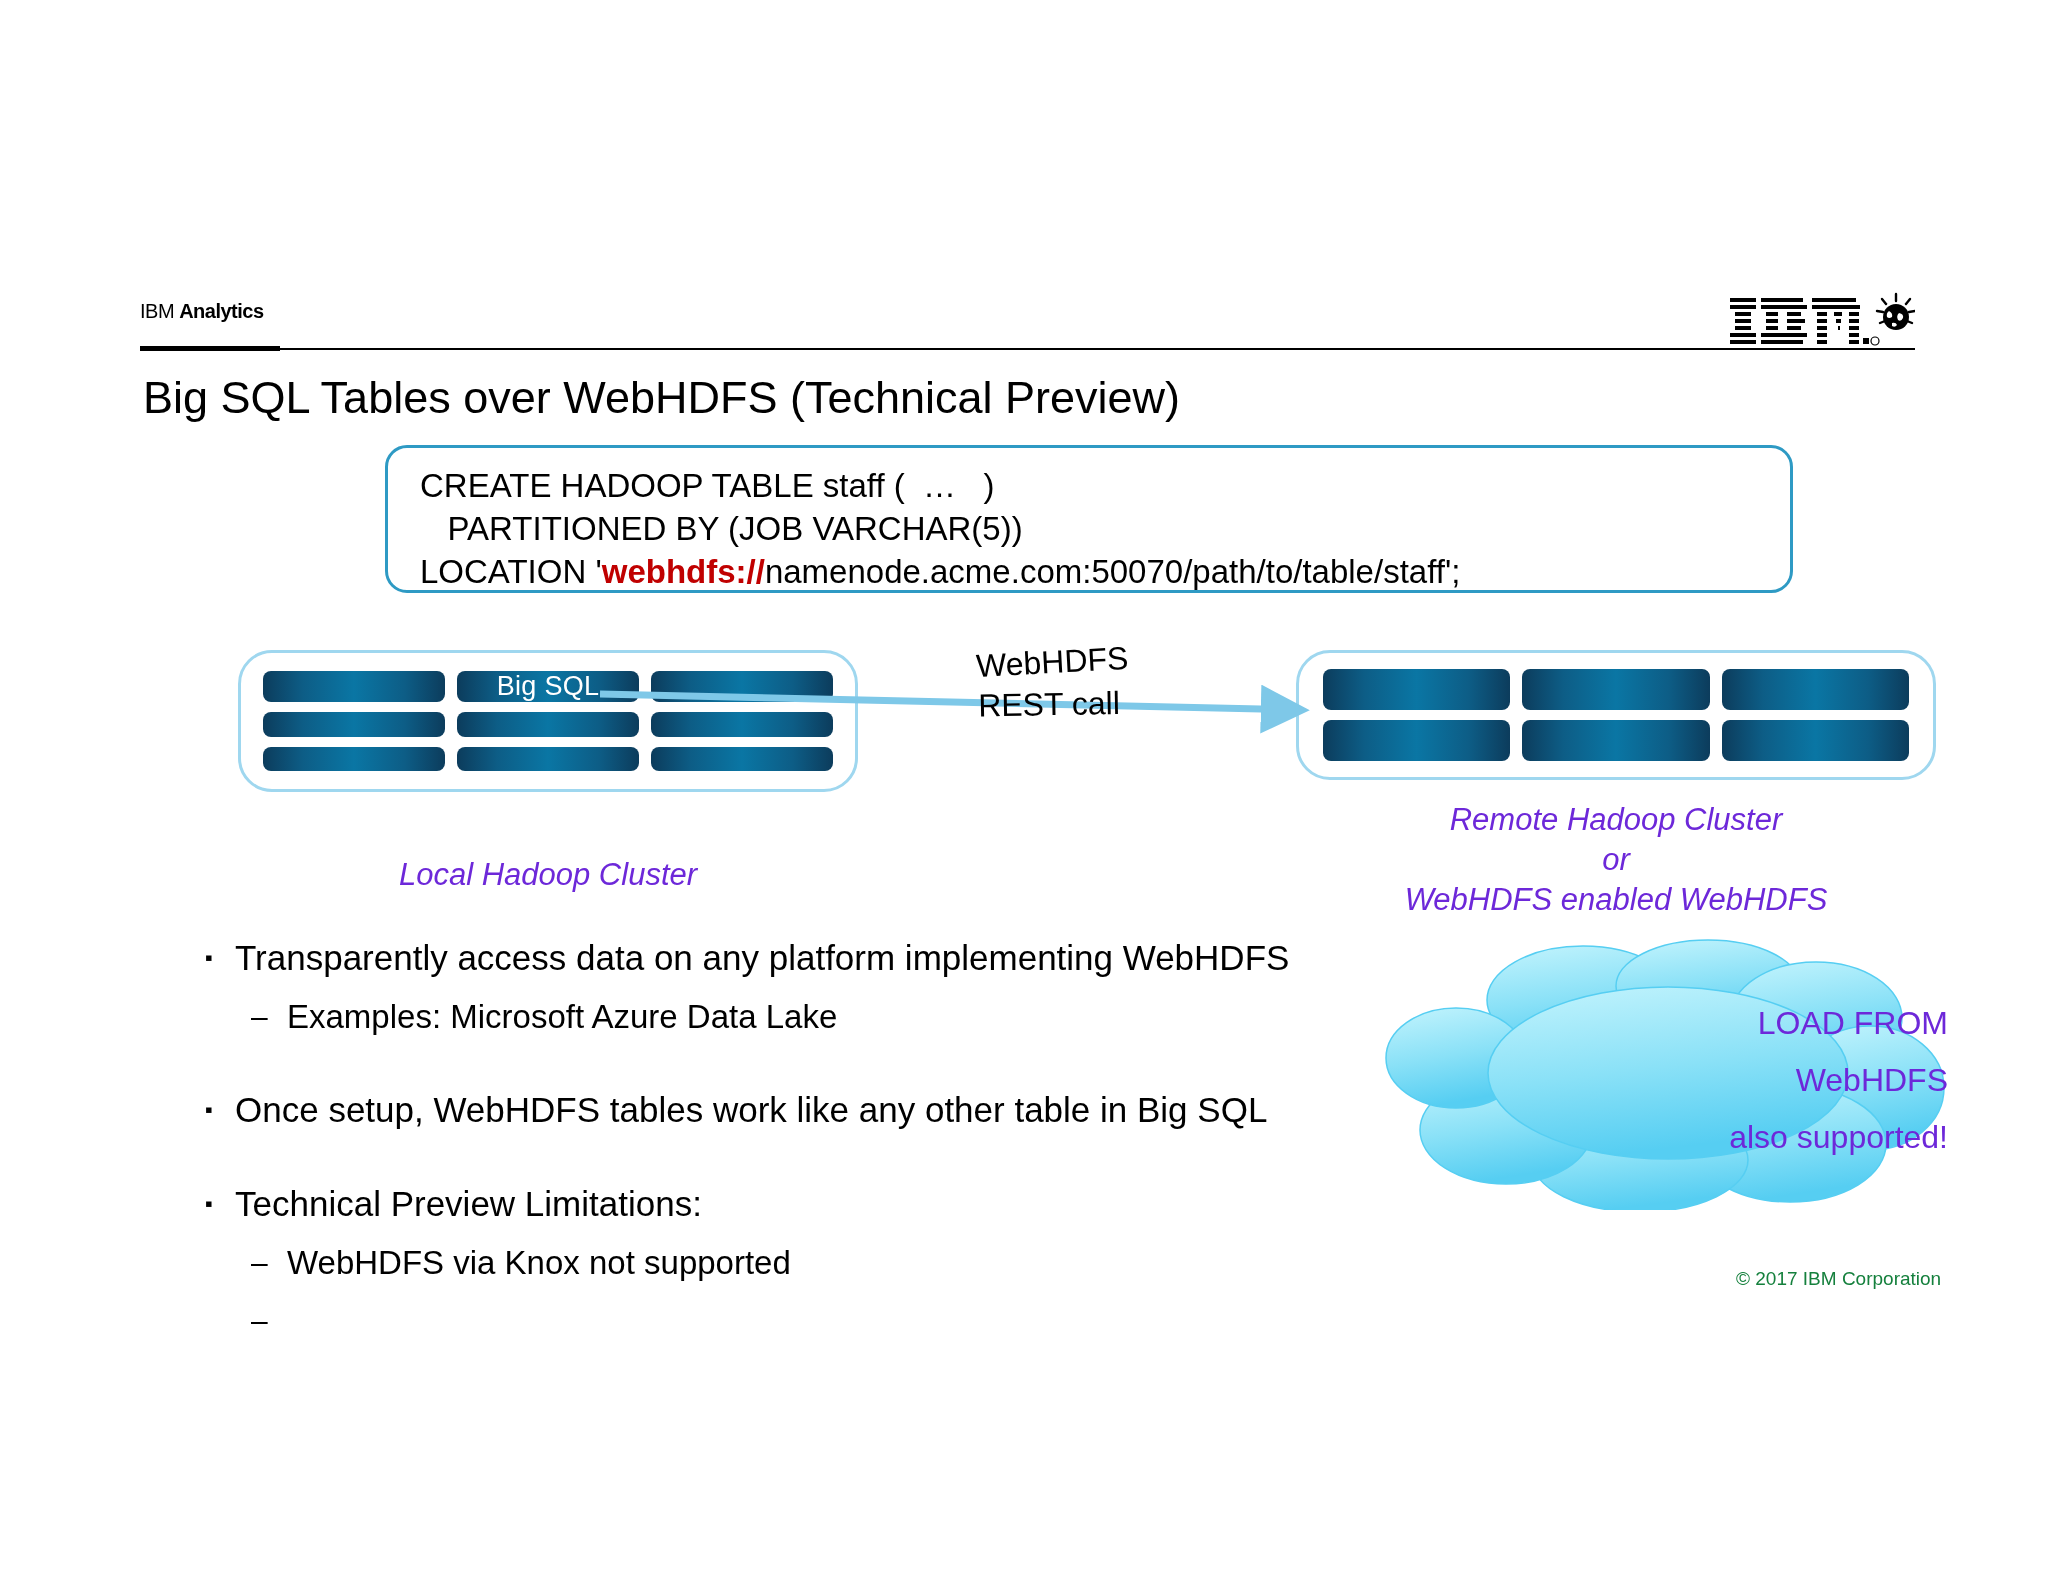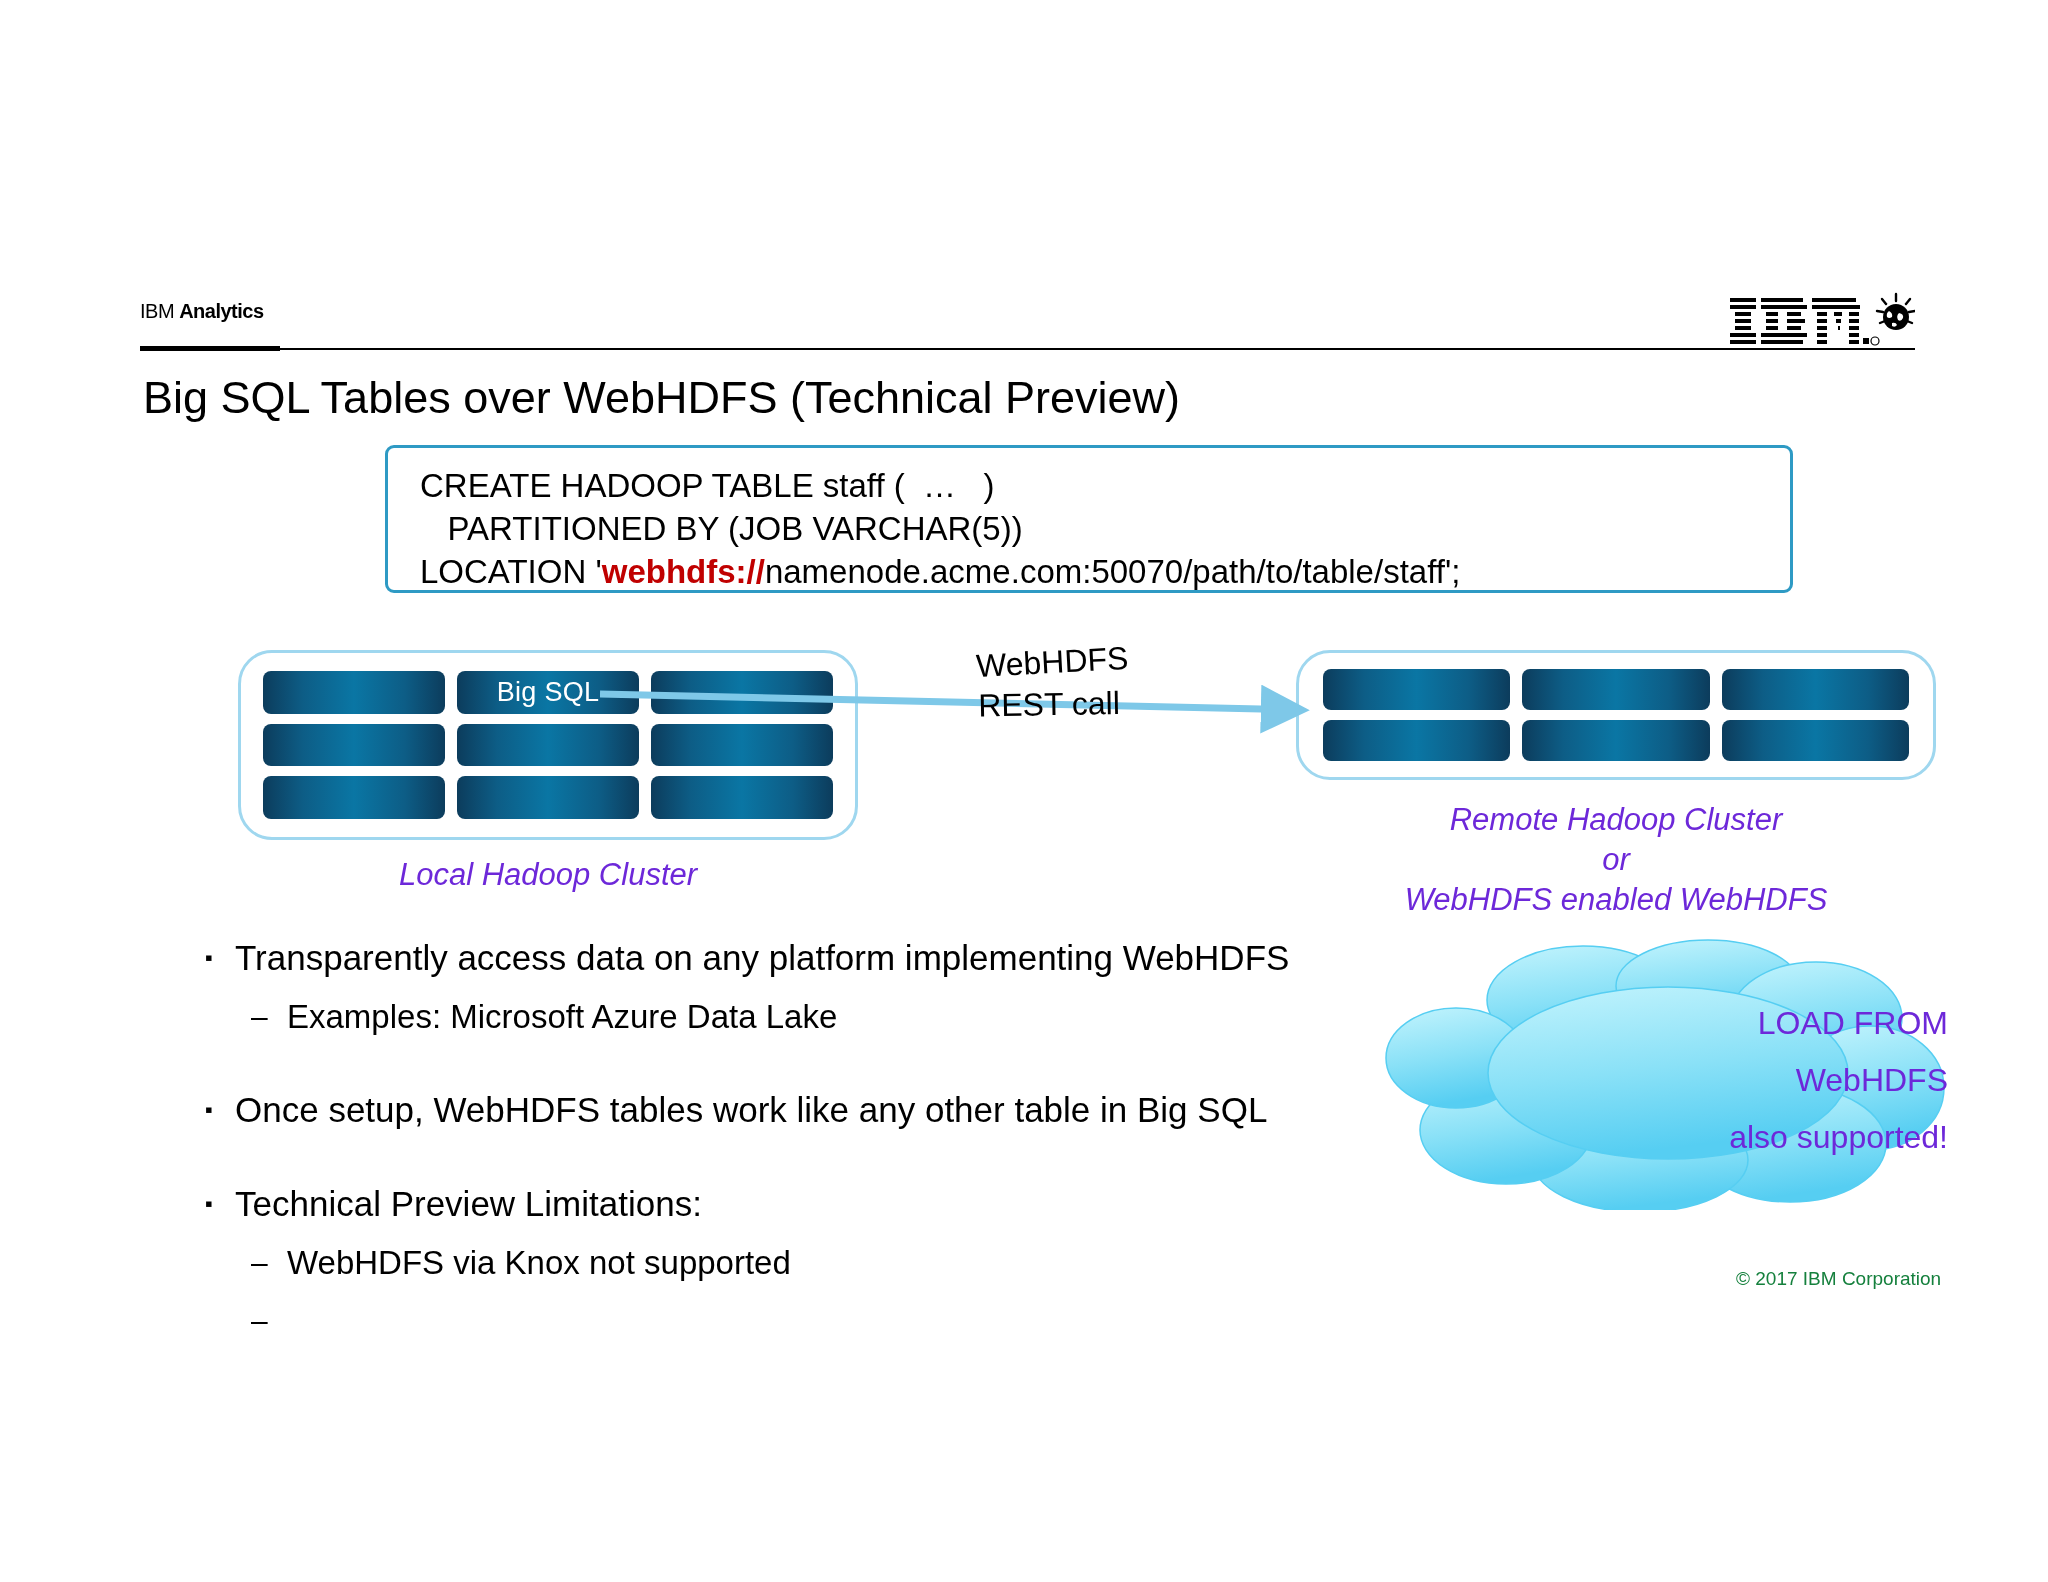--- a/index.html
+++ b/index.html
@@ -73,21 +73,21 @@
   }
 
   
   #sql-box {
     position: absolute;
     left: 385px;
     top: 445px;
     width: 1408px;
     height: 148px;
     border: 3px solid #2e9ac4;
-    border-radius: 9px;
+    border-radius: 22px;
     background: #fff;
     box-sizing: border-box;
     padding: 16px 0 0 32px;
   }
   .sql-line {
     font-size: 33px;
     line-height: 43px;
     white-space: pre;
     color: #000;
   }
@@ -101,21 +101,21 @@
     position: absolute;
     border: 3px solid #9fd7ef;
     border-radius: 34px;
     background: #fff;
     box-sizing: border-box;
   }
   #local-cluster {
     left: 238px;
     top: 650px;
     width: 620px;
-    height: 190px;
+    height: 142px;
     padding: 18px 22px;
   }
   #remote-cluster {
     left: 1296px;
     top: 650px;
     width: 640px;
     height: 130px;
     padding: 16px 24px;
   }
   .node-grid {

